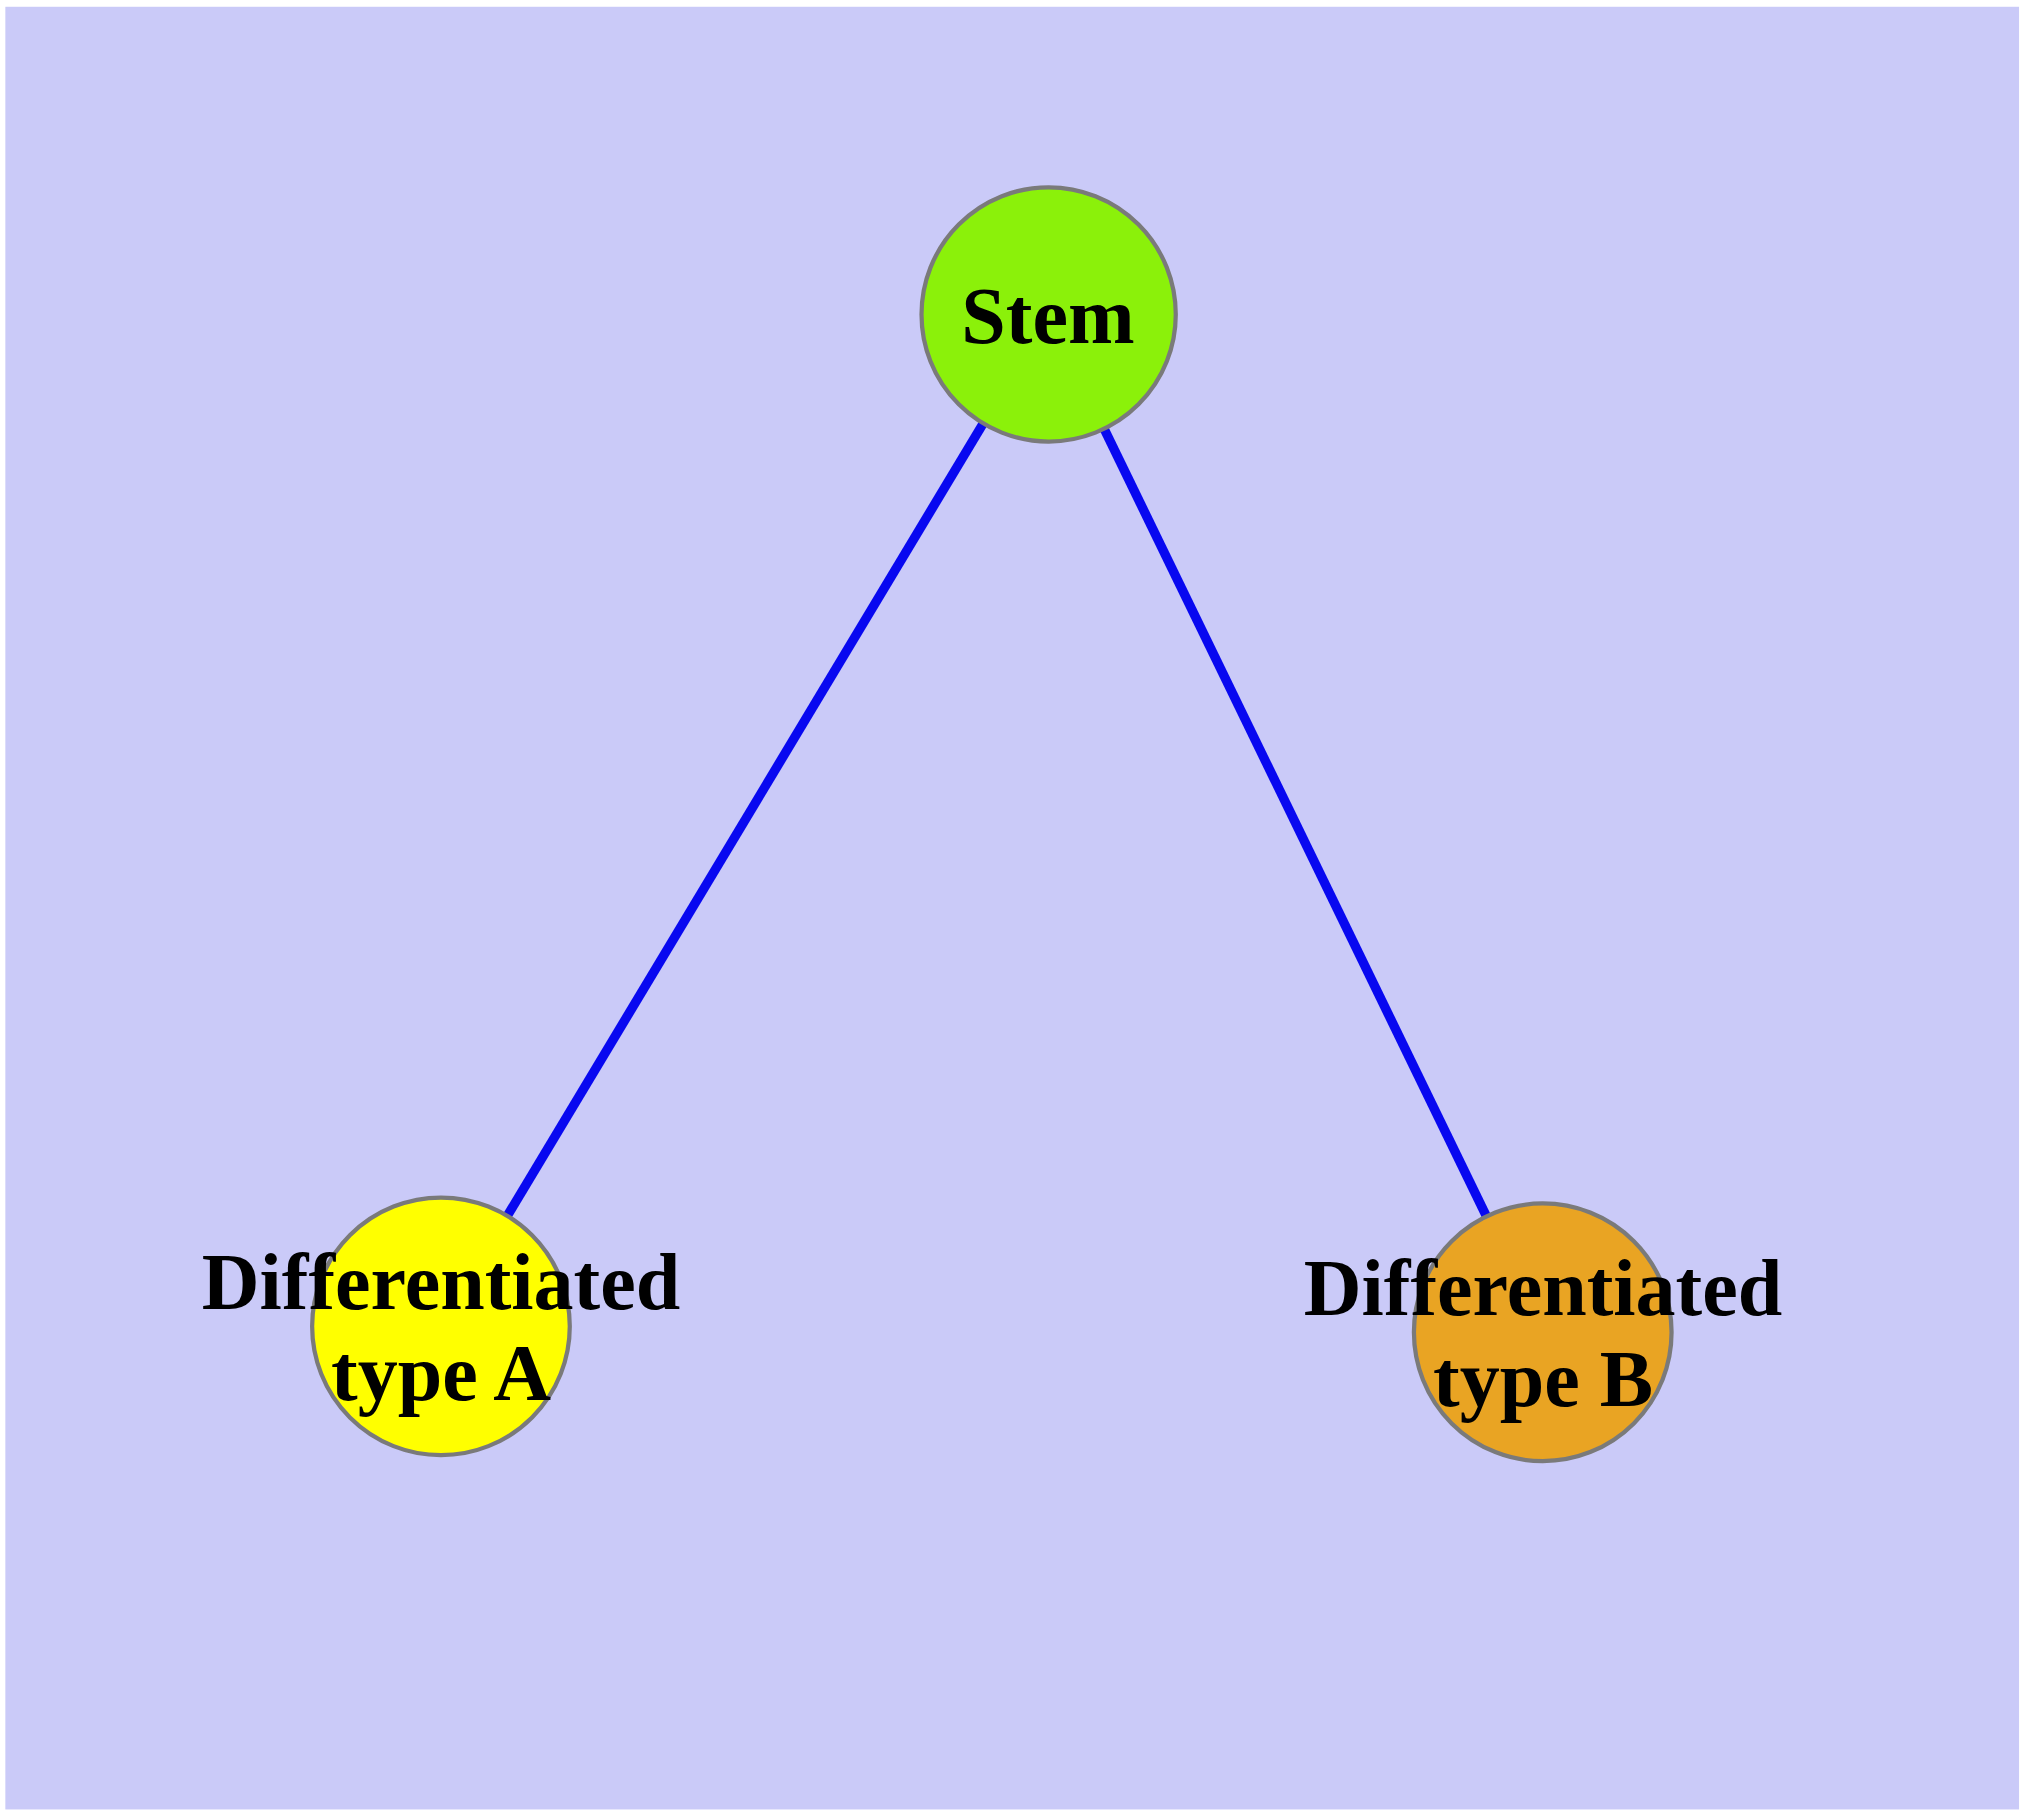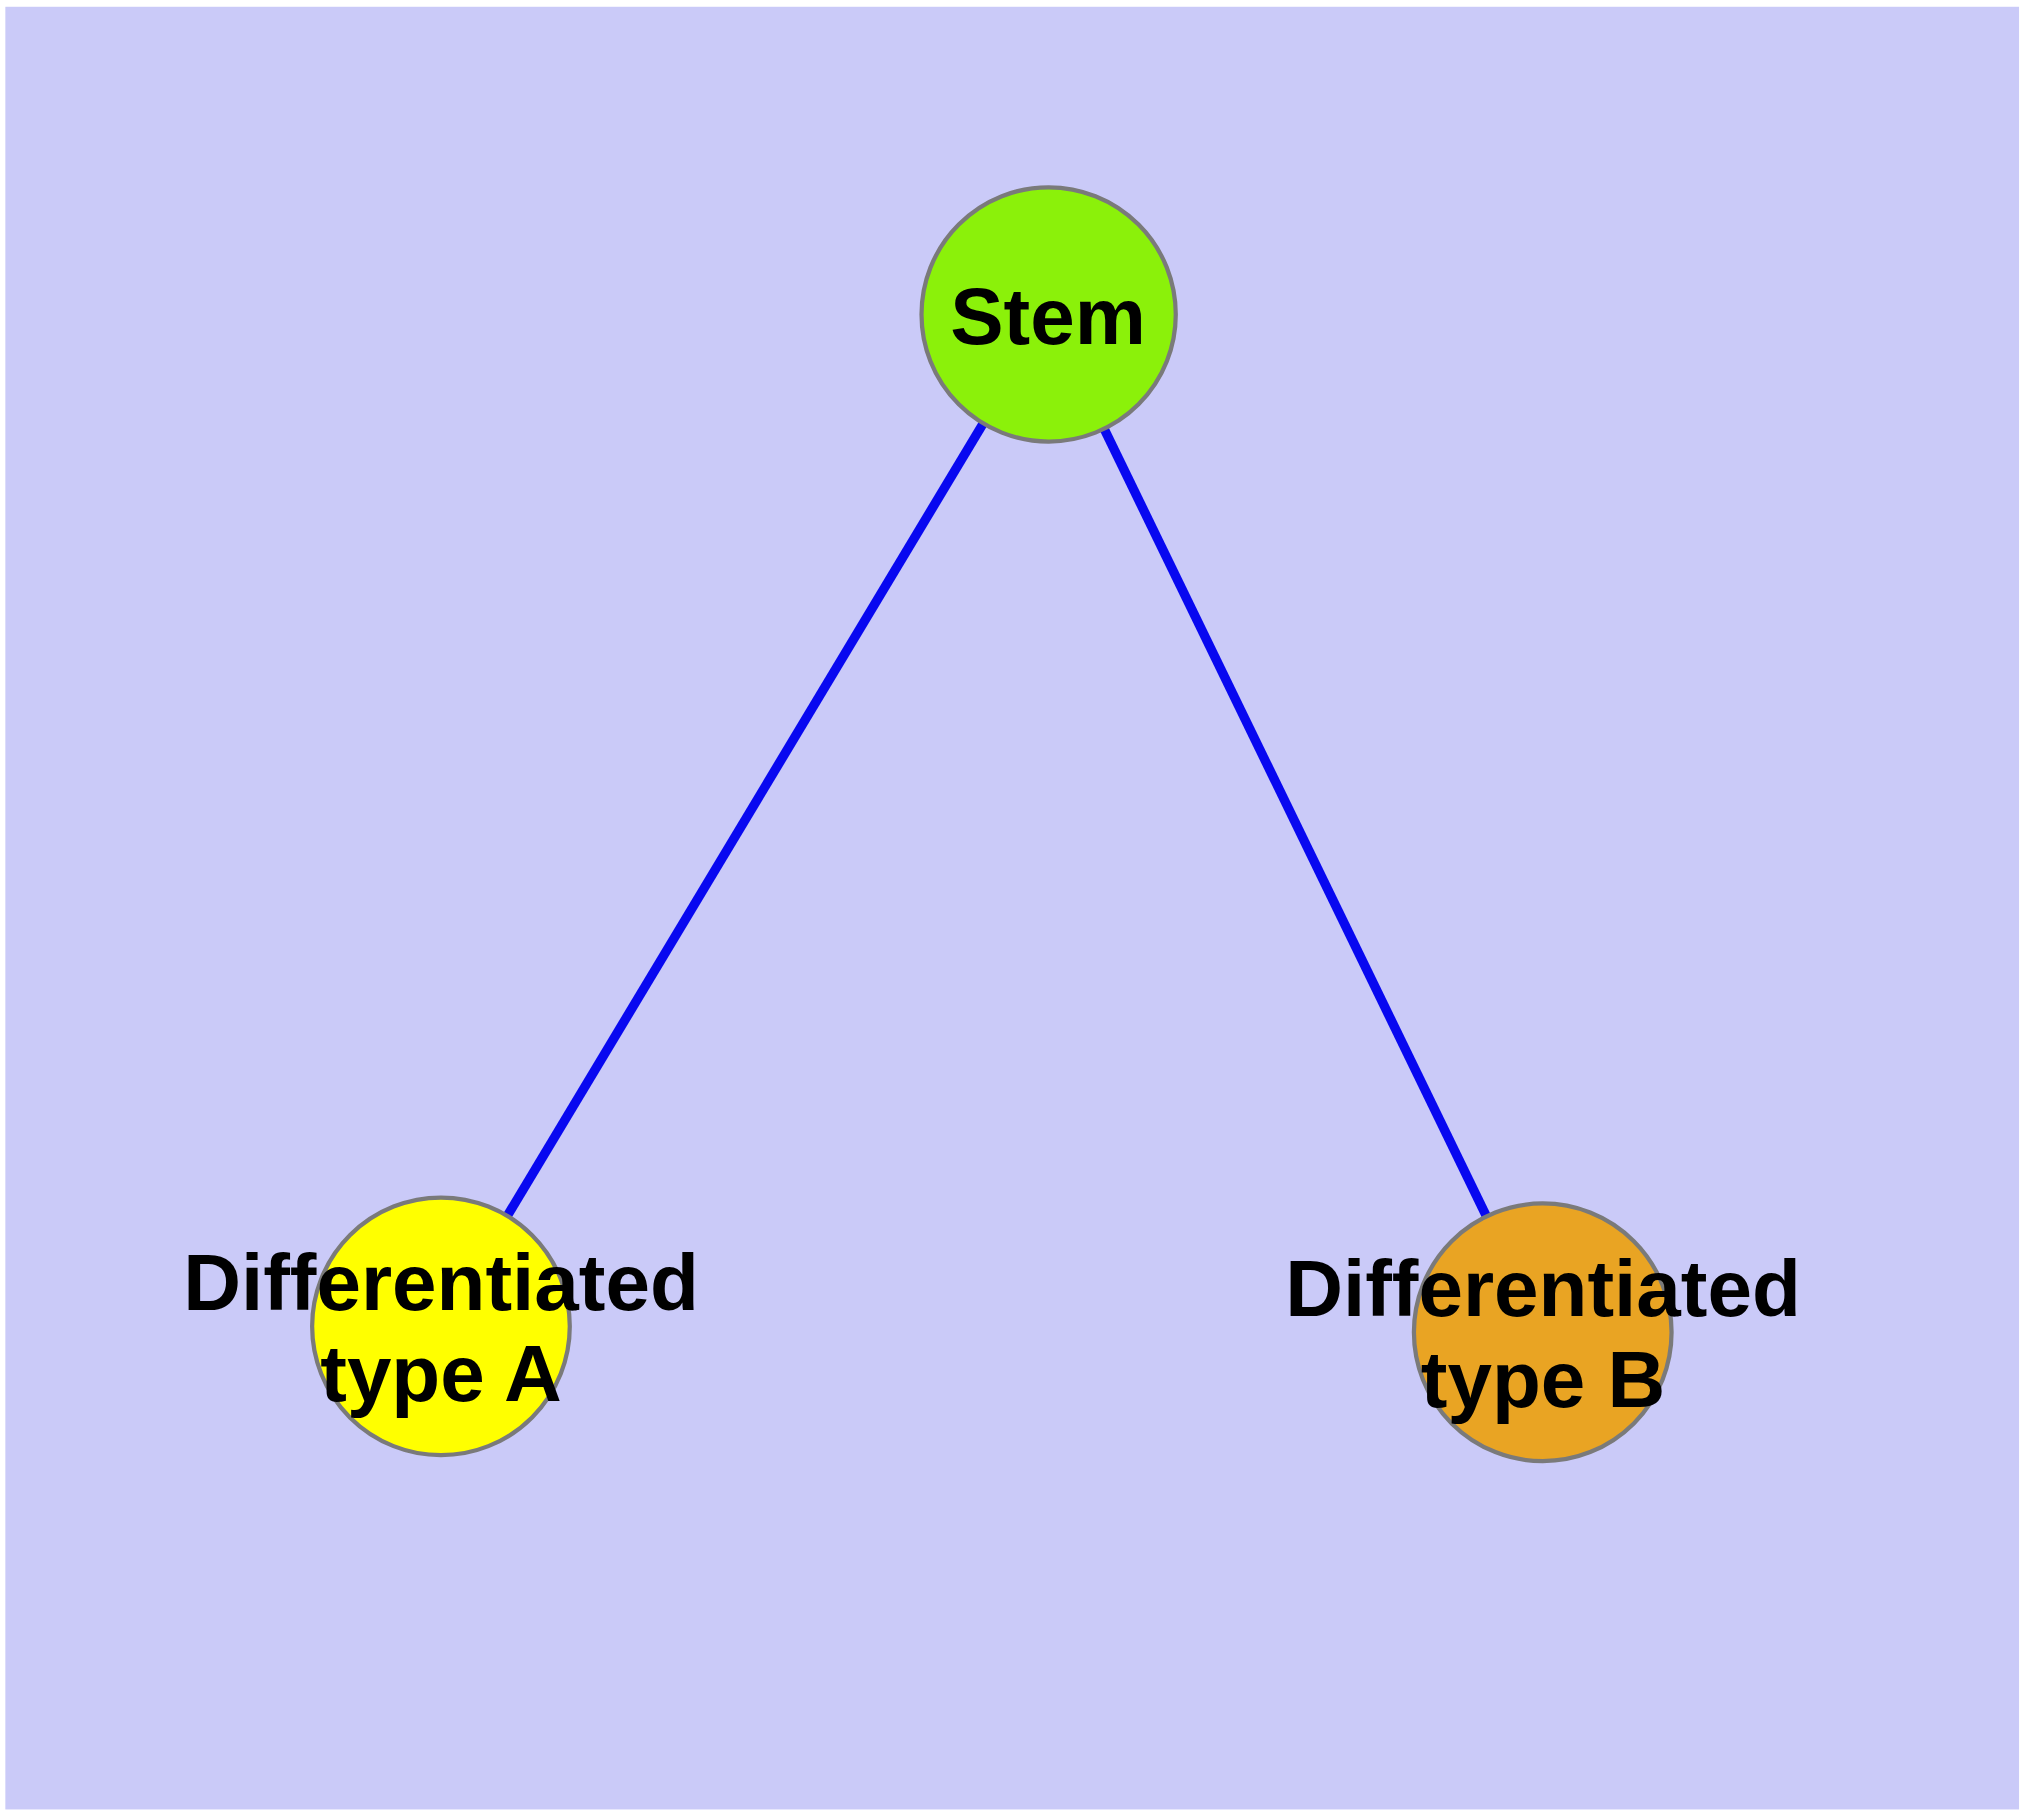--- a/index.html
+++ b/index.html
@@ -6,21 +6,21 @@
     margin: 0;
     padding: 0;
     background: #ffffff;
   }
   .canvas {
     position: relative;
     width: 2021px;
     height: 1812px;
     background: #ffffff;
     overflow: hidden;
-    font-family: Liberation Sans, sans-serif;
+    font-family: Liberation Serif, serif;
   }
   .canvas svg {
     position: absolute;
     left: 0;
     top: 0;
     width: 2021px;
     height: 1812px;
     display: block;
   }
   .node-label {

